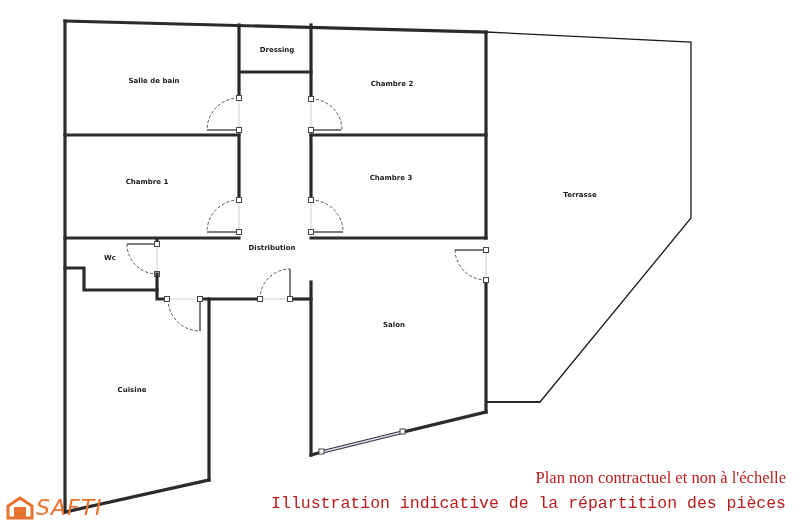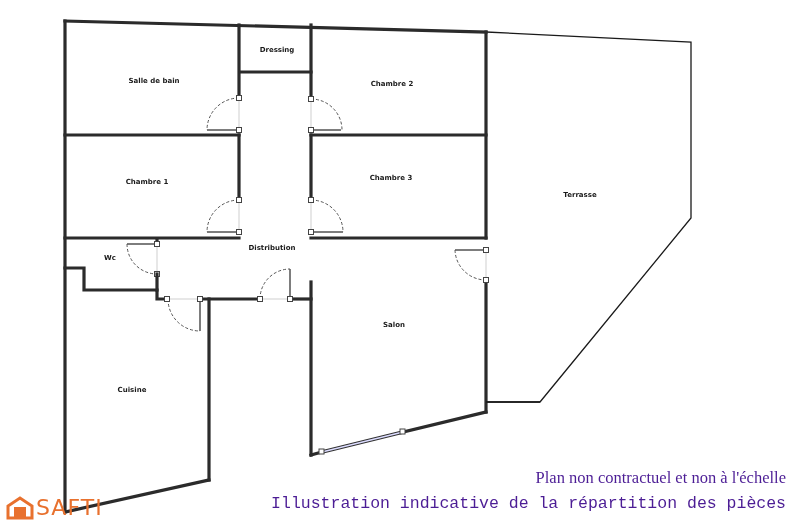--- a/index.html
+++ b/index.html
@@ -7,24 +7,24 @@
   #plan { position: absolute; left: 0; top: 0; width: 800px; height: 529px; }
   .wall { stroke: #2b2b2b; stroke-width: 3.2; fill: none; stroke-linecap: square; }
   .thin { stroke: #1a1a1a; stroke-width: 1.3; fill: none; }
   .door-leaf { stroke: #7d7d7d; stroke-width: 2; fill: none; }
   .door-arc { stroke: #555; stroke-width: 1; fill: none; stroke-dasharray: 3 2; }
   .door-jamb { fill: #fff; stroke: #444; stroke-width: 1; }
   .opening { stroke: #cfcfcf; stroke-width: 1; fill: none; }
   .window-frame { stroke: #333; stroke-width: 3.4; fill: none; }
   .window-glass { stroke: #dcdcff; stroke-width: 1.4; fill: none; }
   .room-label { font-family: "DejaVu Sans", sans-serif; font-size: 7px; font-weight: bold; fill: #1a1a1a; }
-  .disclaimer { position: absolute; right: 14px; font-family: "Liberation Serif", serif; font-size: 16.5px; color: #4c1d95; white-space: nowrap; }
+  .disclaimer { position: absolute; right: 14px; font-family: "Liberation Serif", serif; font-size: 16.5px; color: #b91c1c; white-space: nowrap; }
   #disc1 { top: 468px; }
   #disc2 { top: 494px; font-family: Liberation Mono, monospace; }
-  .logo { position: absolute; left: 6px; top: 496px; display: flex; align-items: center; }
+  .logo { position: absolute; left: 6px; top: 496px; display: flex; align-items: center; font-style: italic; }
   .logo-text { font-family: "DejaVu Sans", sans-serif; font-size: 22px; color: #e8712e; letter-spacing: 1px; margin-left: 2px; line-height: 1; }
 </style>
 </head>
 <body>
 
 <svg id="plan" viewBox="0 0 800 529" xmlns="http://www.w3.org/2000/svg">
 
   <g>
     <polyline class="thin" points="486,32 691,42 691,218 540,402 486,402"></polyline>
   </g>

